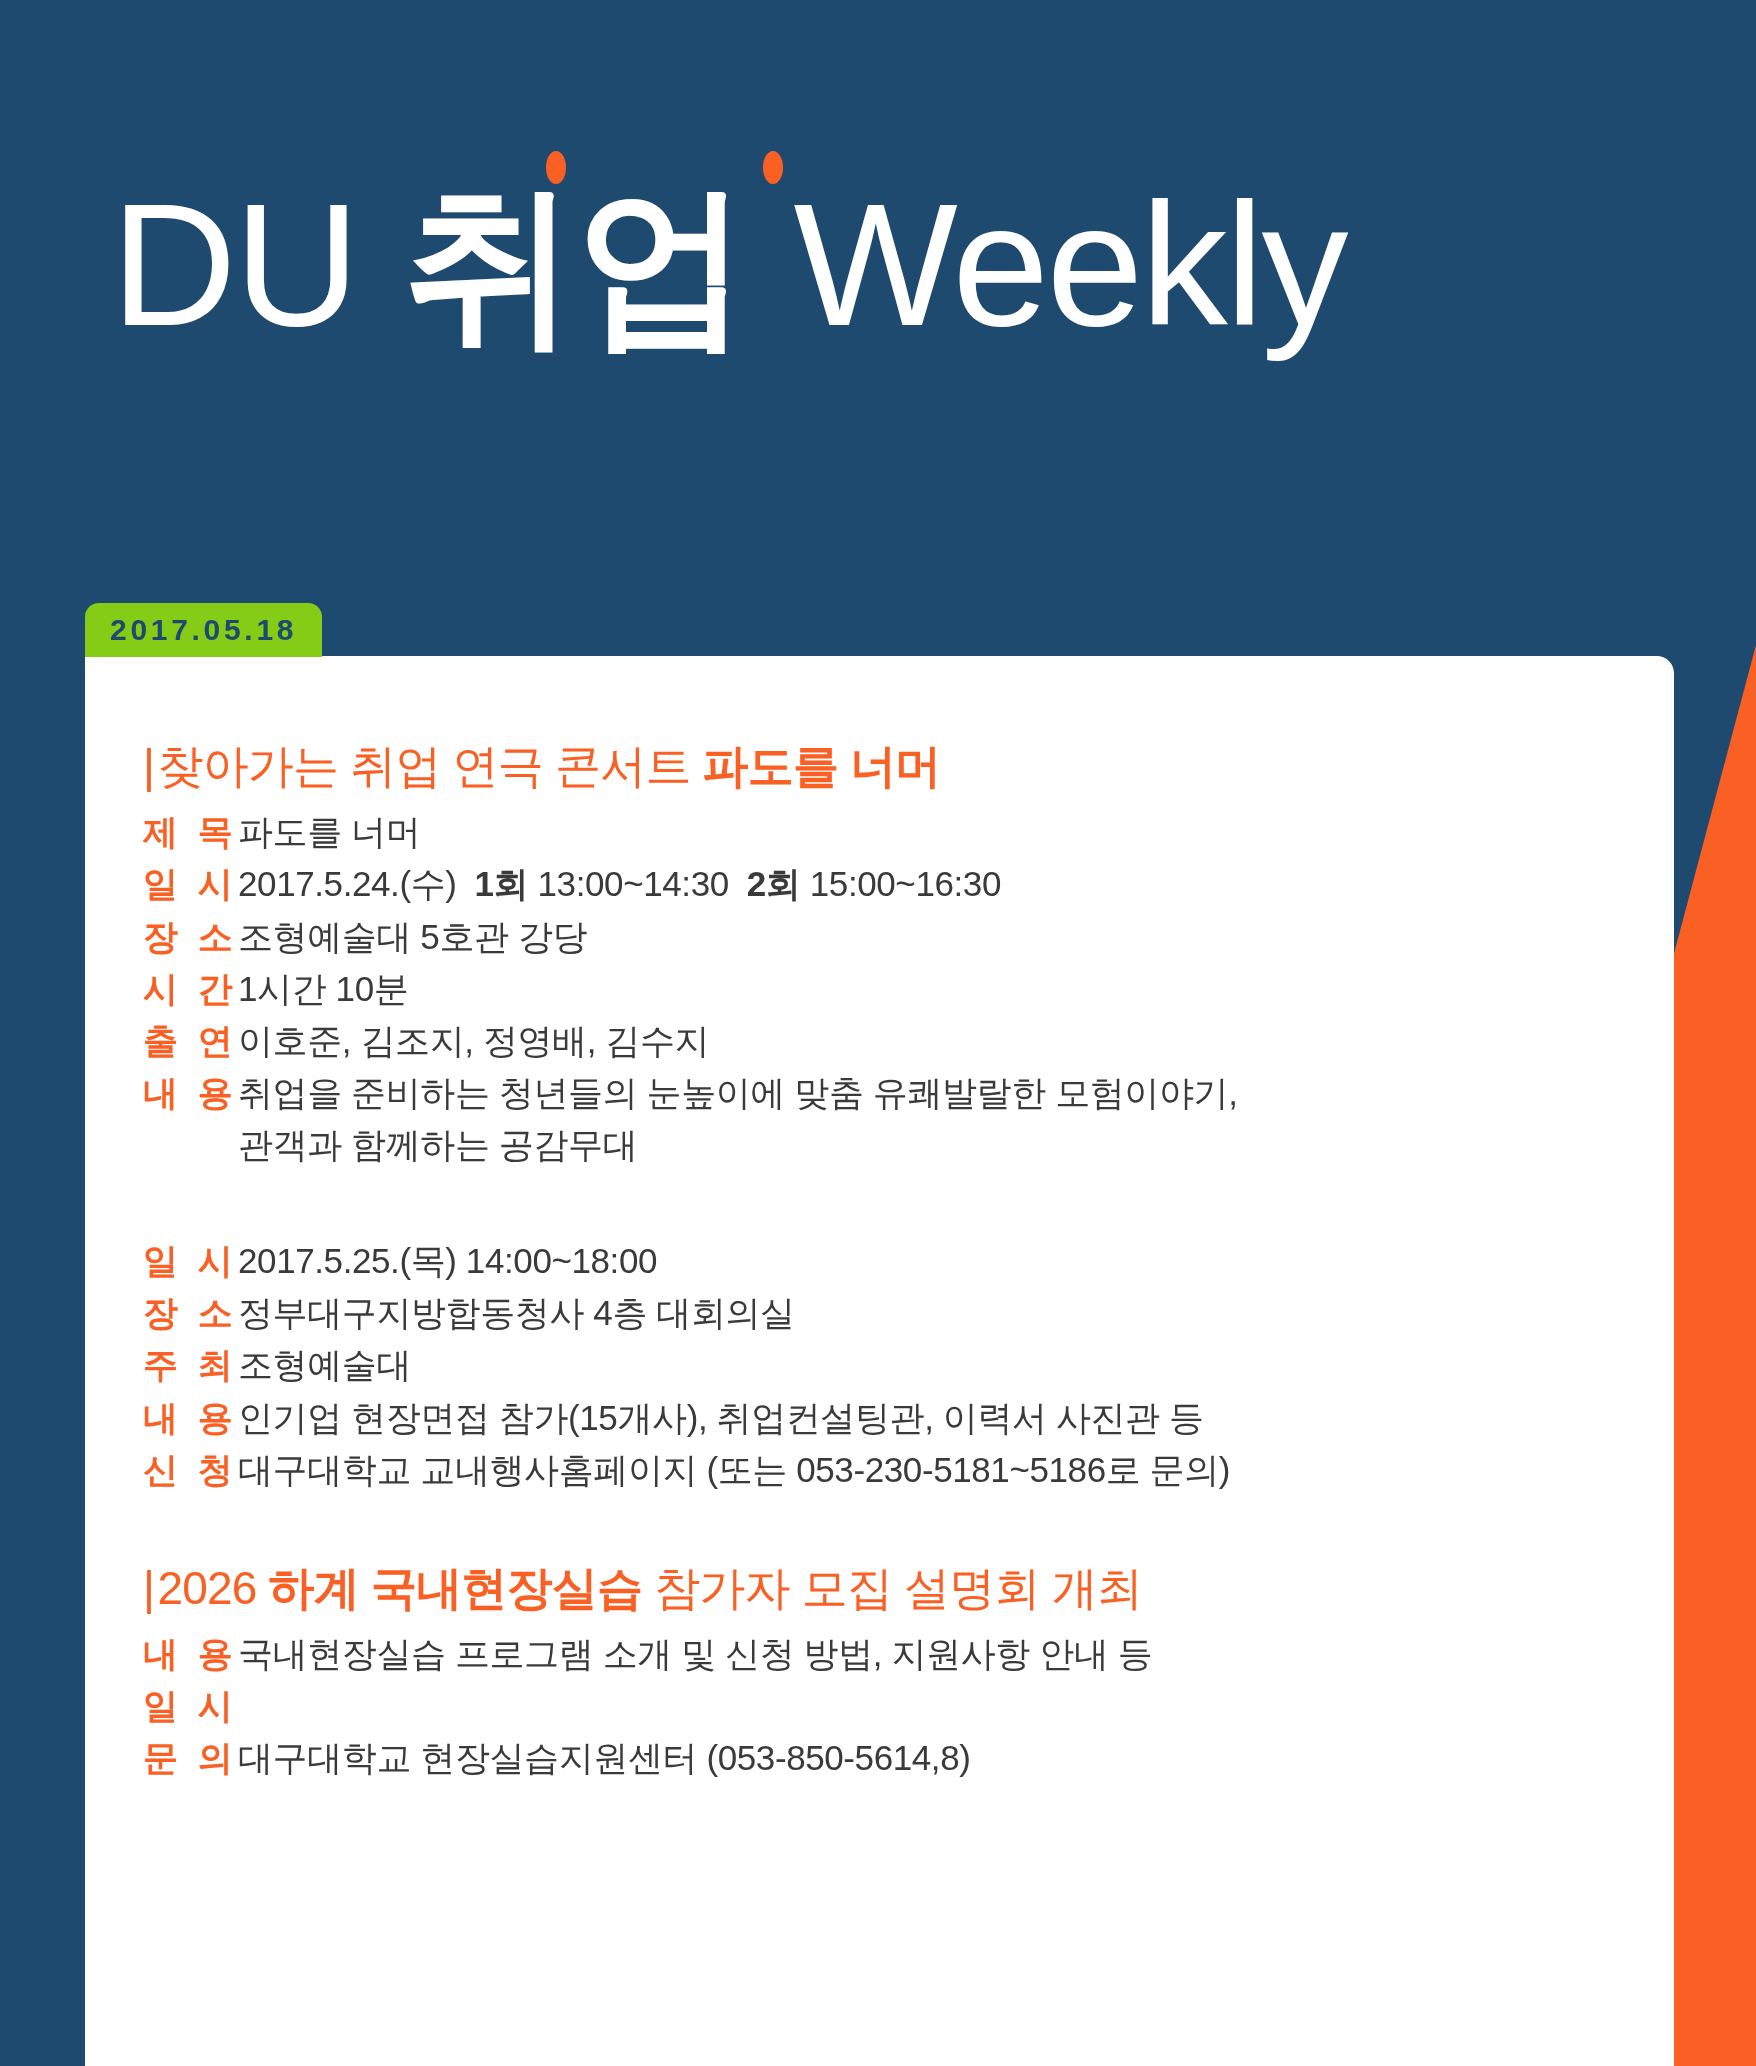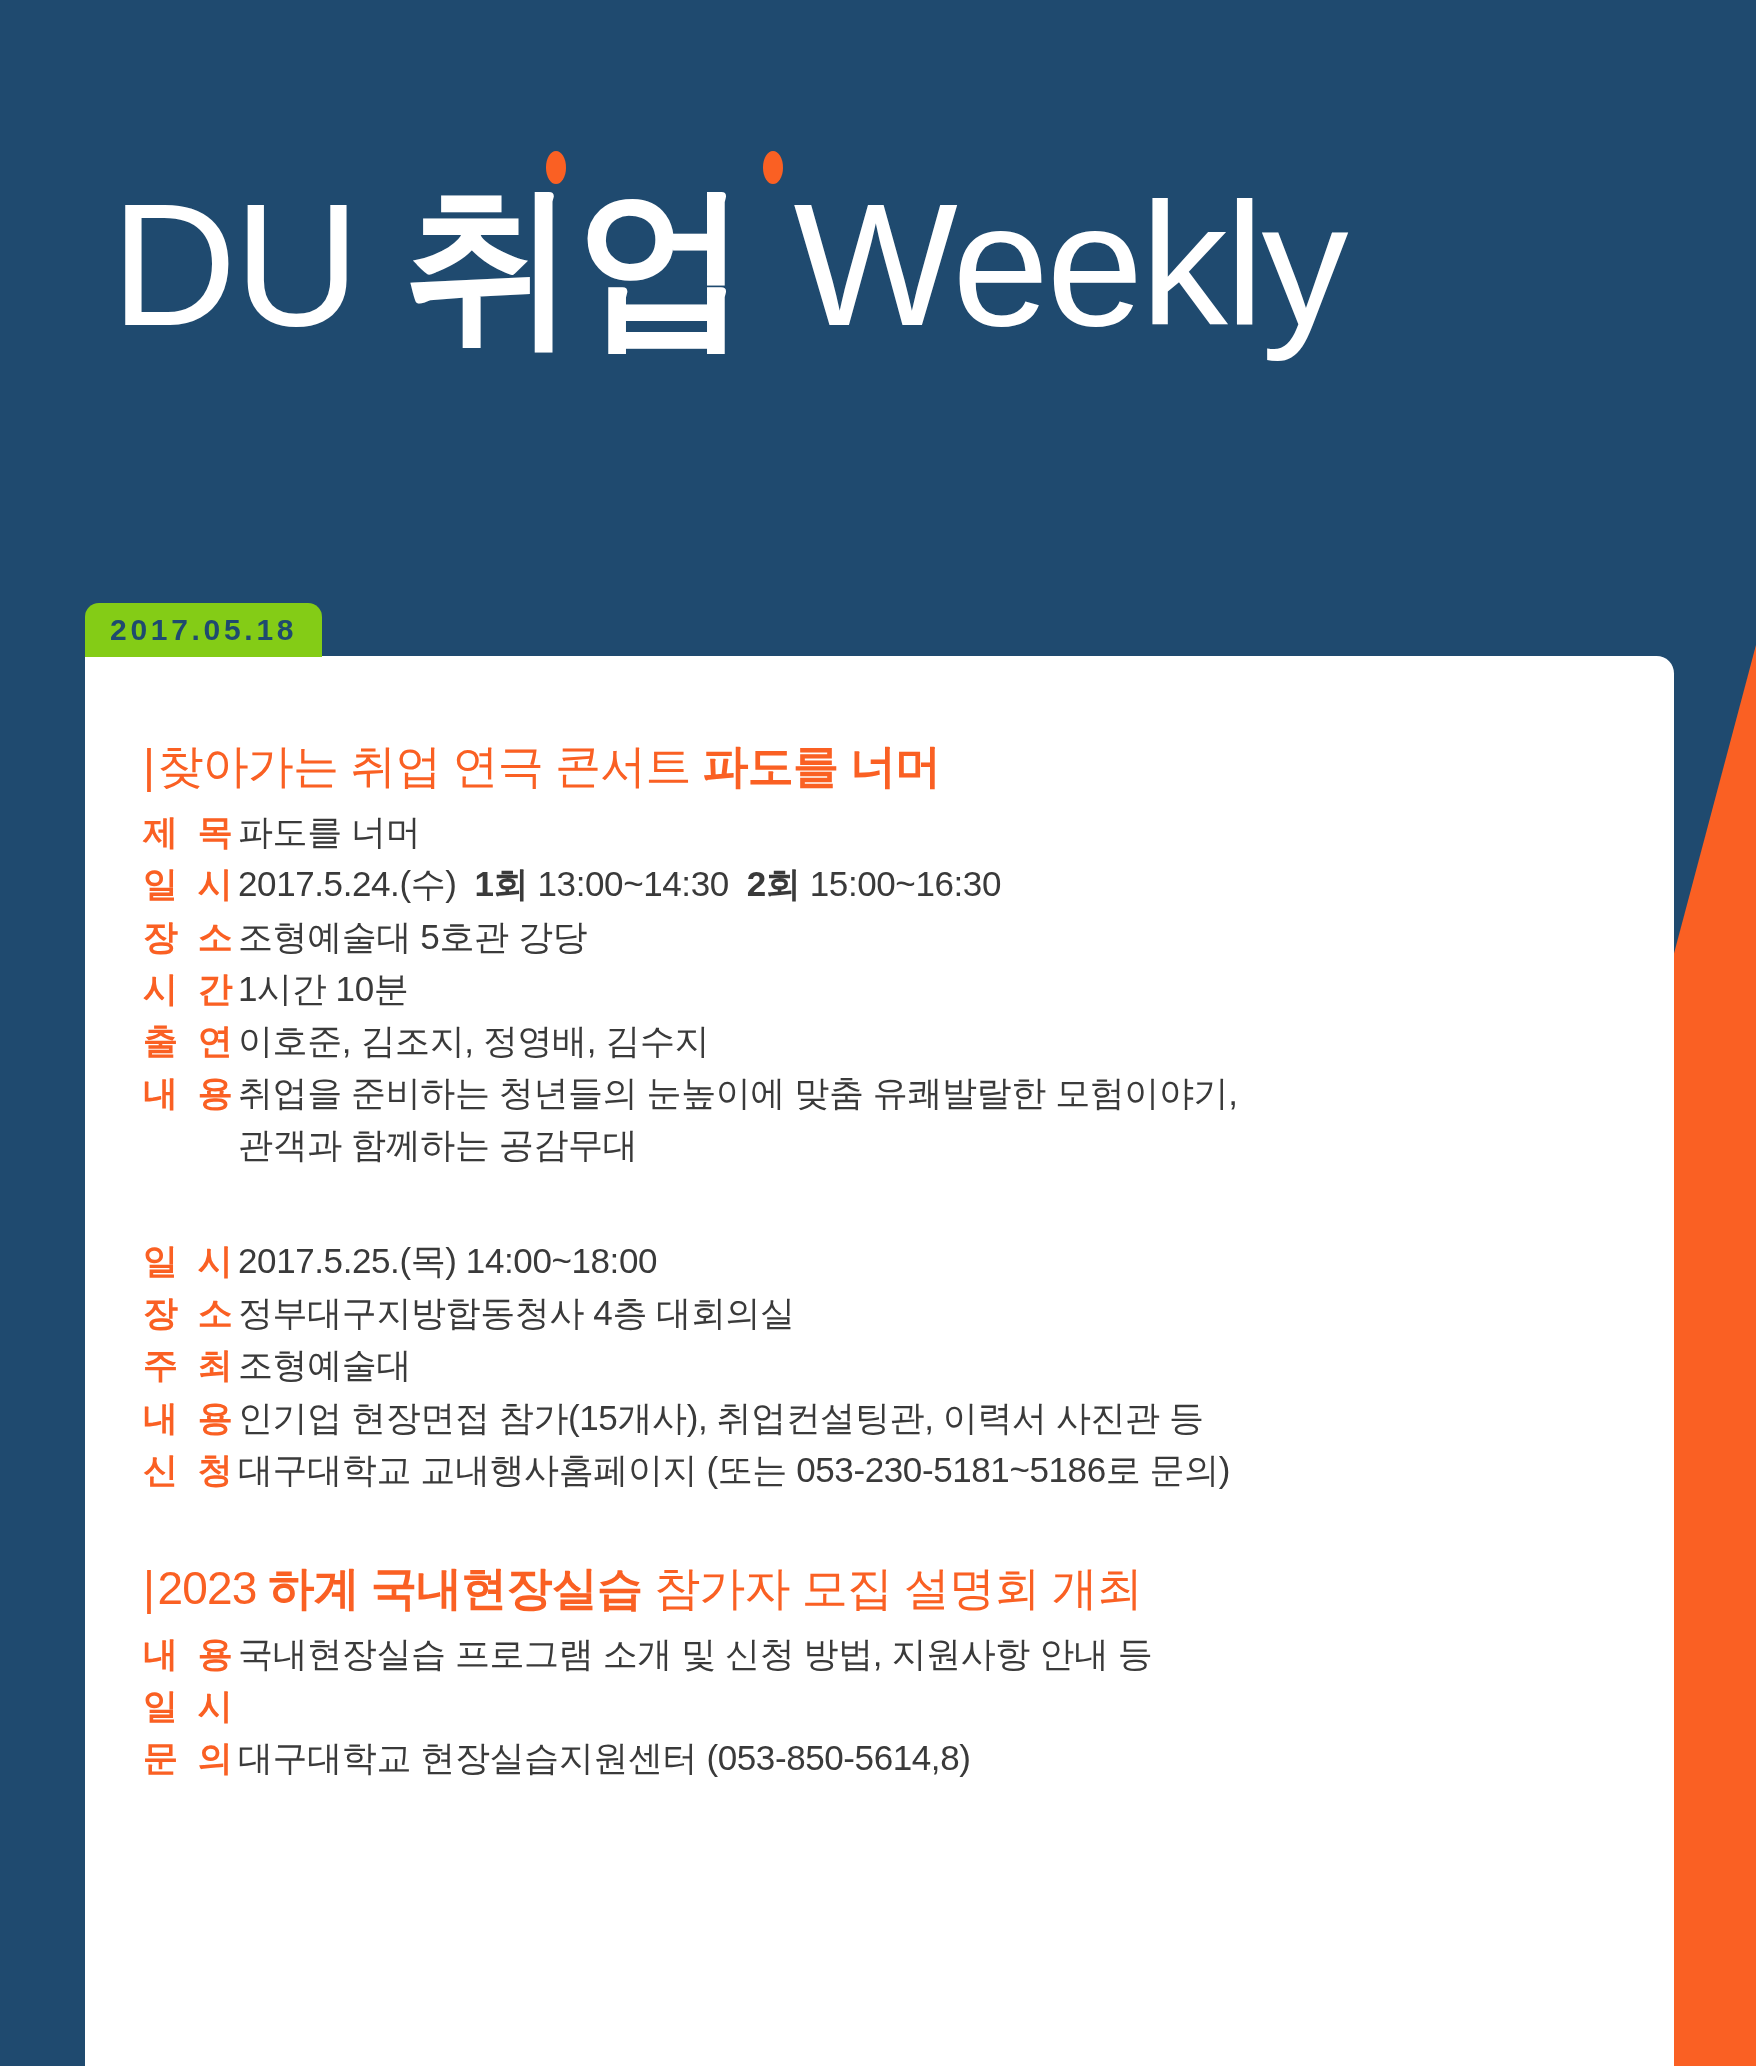--- a/index.html
+++ b/index.html
@@ -220,21 +220,21 @@
 
           <div class="row">
             <div class="lbl">신 청</div>
             <div class="val">대구대학교 교내행사홈페이지 (또는 053-230-5181~5186로 문의)</div>
           </div>
 
         </div>
       </div>
 
       <div class="section last">
-        <div class="sec-head"><span class="bar">|</span><span>2023 </span><span class="strong">하계 국내현장실습</span><span> 참가자 모집 설명회 개최</span></div>
+        <div class="sec-head"><span class="bar">|</span><span>2026 </span><span class="strong">하계 국내현장실습</span><span> 참가자 모집 설명회 개최</span></div>
         <div class="rows">
 
           <div class="row">
             <div class="lbl">내 용</div>
             <div class="val">국내현장실습 프로그램 소개 및 신청 방법, 지원사항 안내 등</div>
           </div>
 
           <div class="row">
             <div class="lbl">일 시</div>
           </div>

